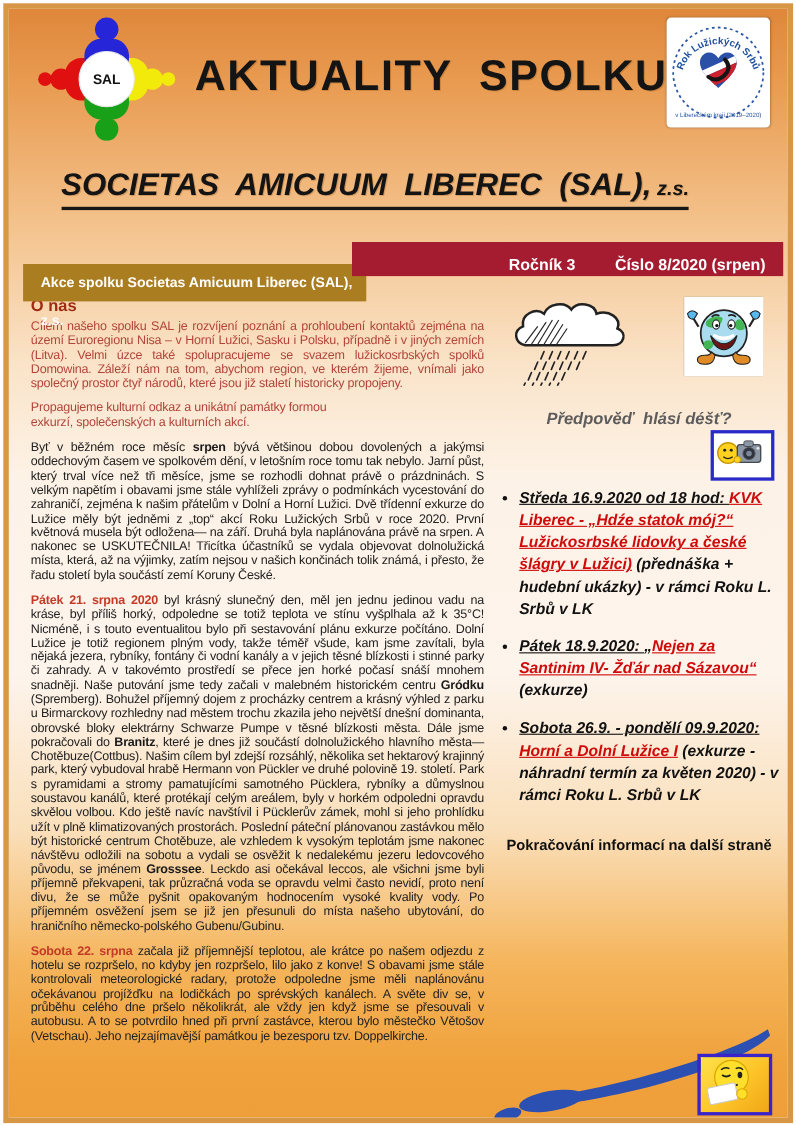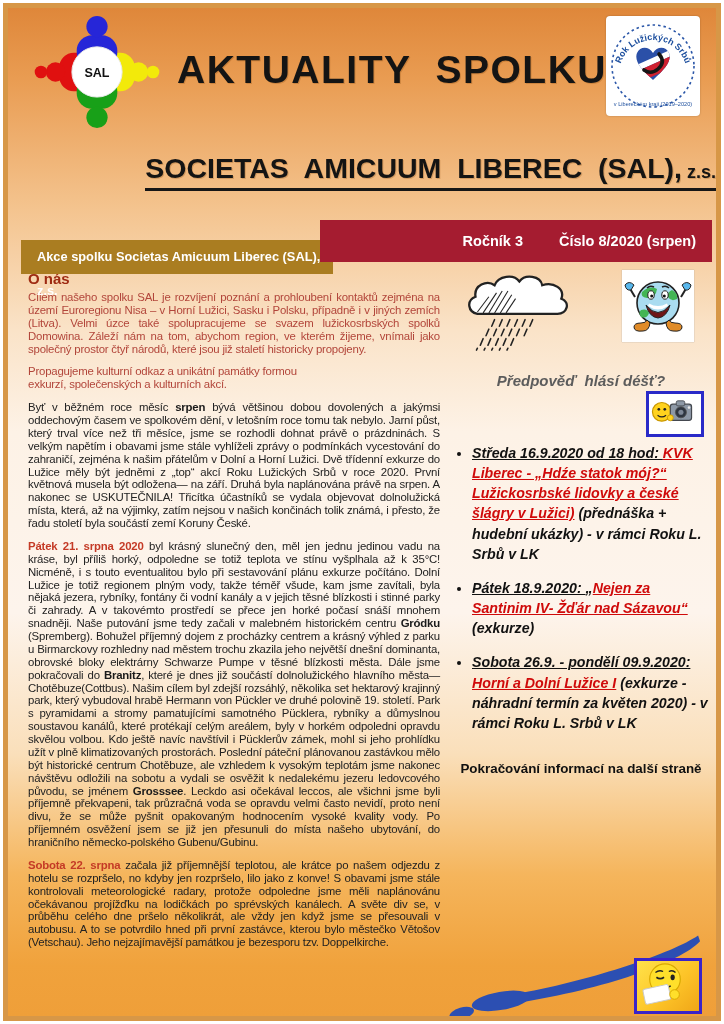--- a/index.html
+++ b/index.html
@@ -8,28 +8,28 @@
     position:relative;overflow:hidden;
     background:linear-gradient(180deg,#df873a 0%,#e99c52 7%,#f4c48f 20%,#fae3c8 32%,
       #fdf2e6 42%,#fdf4ec 60%,#fadfba 74%,#f5b55c 86%,#f0a23c 95%,#ef9f39 100%);
     font-family:"Liberation Sans",sans-serif;color:#1e1e1e;
   }
   
   .header{position:relative;height:192px;}
   .sal-logo{position:absolute;left:26px;top:6px;width:126px;height:114px;}
   .badge{position:absolute;right:16px;top:8px;width:94px;height:100px;background:#fff;border-radius:4px;box-shadow:0 0 2px rgba(0,0,0,.25);}
   .title1{padding:40px 0 0 60px;text-align:center;font-size:39px;font-weight:bold;letter-spacing:1.5px;color:#141414;white-space:pre;text-shadow:1px 1px 0 rgba(120,60,0,.25);}
-  .title2{margin-top:27px;text-align:right;font-size:28.5px;font-weight:bold;color:#141414;white-space:pre;text-shadow:1px 1px 0 rgba(120,60,0,.25);}
+  .title2{margin-top:27px;text-align:left;font-size:28.5px;font-weight:bold;color:#141414;white-space:pre;text-shadow:1px 1px 0 rgba(120,60,0,.25);font-style:italic;}
   .title2 .u{border-bottom:3px solid #161616;padding-bottom:3px;display:inline-block;}
   .title2 .zs{font-size:18px;}
   
   .infobar{position:relative;height:42px;margin-top:20px;}
   .infobar-left{position:absolute;left:13px;top:4px;width:296px;height:34px;background:#aa7d21;
     color:#fff;font-weight:bold;font-size:12.8px;line-height:34px;padding-left:16px;margin-top:16px;}
-  .infobar-right{position:absolute;left:312px;right:4px;top:0;height:42px;background:#a51c30;
+  .infobar-right{position:absolute;left:312px;right:4px;top:0;height:31px;background:#a51c30;
     color:#fff;font-weight:bold;font-size:14.5px;line-height:42px;display:flex;justify-content:flex-end;gap:36px;padding-right:16px;}
   
   .columns{display:flex;padding:4px 8px 0 20px;height:756px;}
   .col-left{width:412px;flex:none;}
   .col-left p{margin:0 0 10px 0;font-size:11.4px;line-height:1.13;letter-spacing:-0.2px;text-align:justify;color:#222;}
   .onas{color:#9e2a12;font-size:15px;font-weight:bold;margin:4px 0 4px;}
   .red-text{color:#b2453a !important;}
   .preline{white-space:pre-line;text-align:left !important;}
   .red-label{color:#c43a26;font-weight:bold;}
   b.inbold{font-weight:bold;color:#1a1a1a;}

